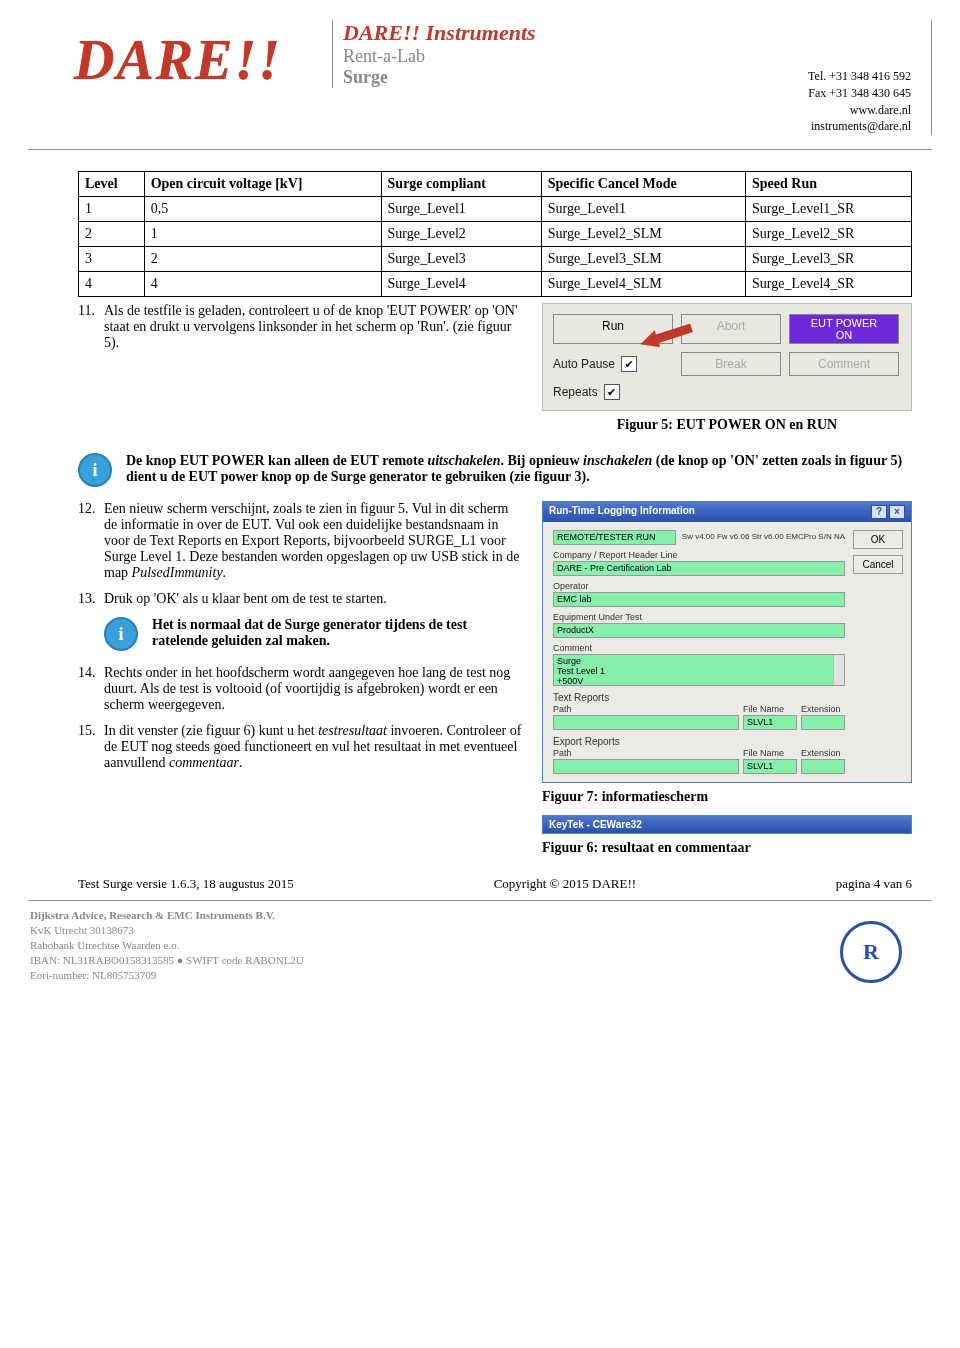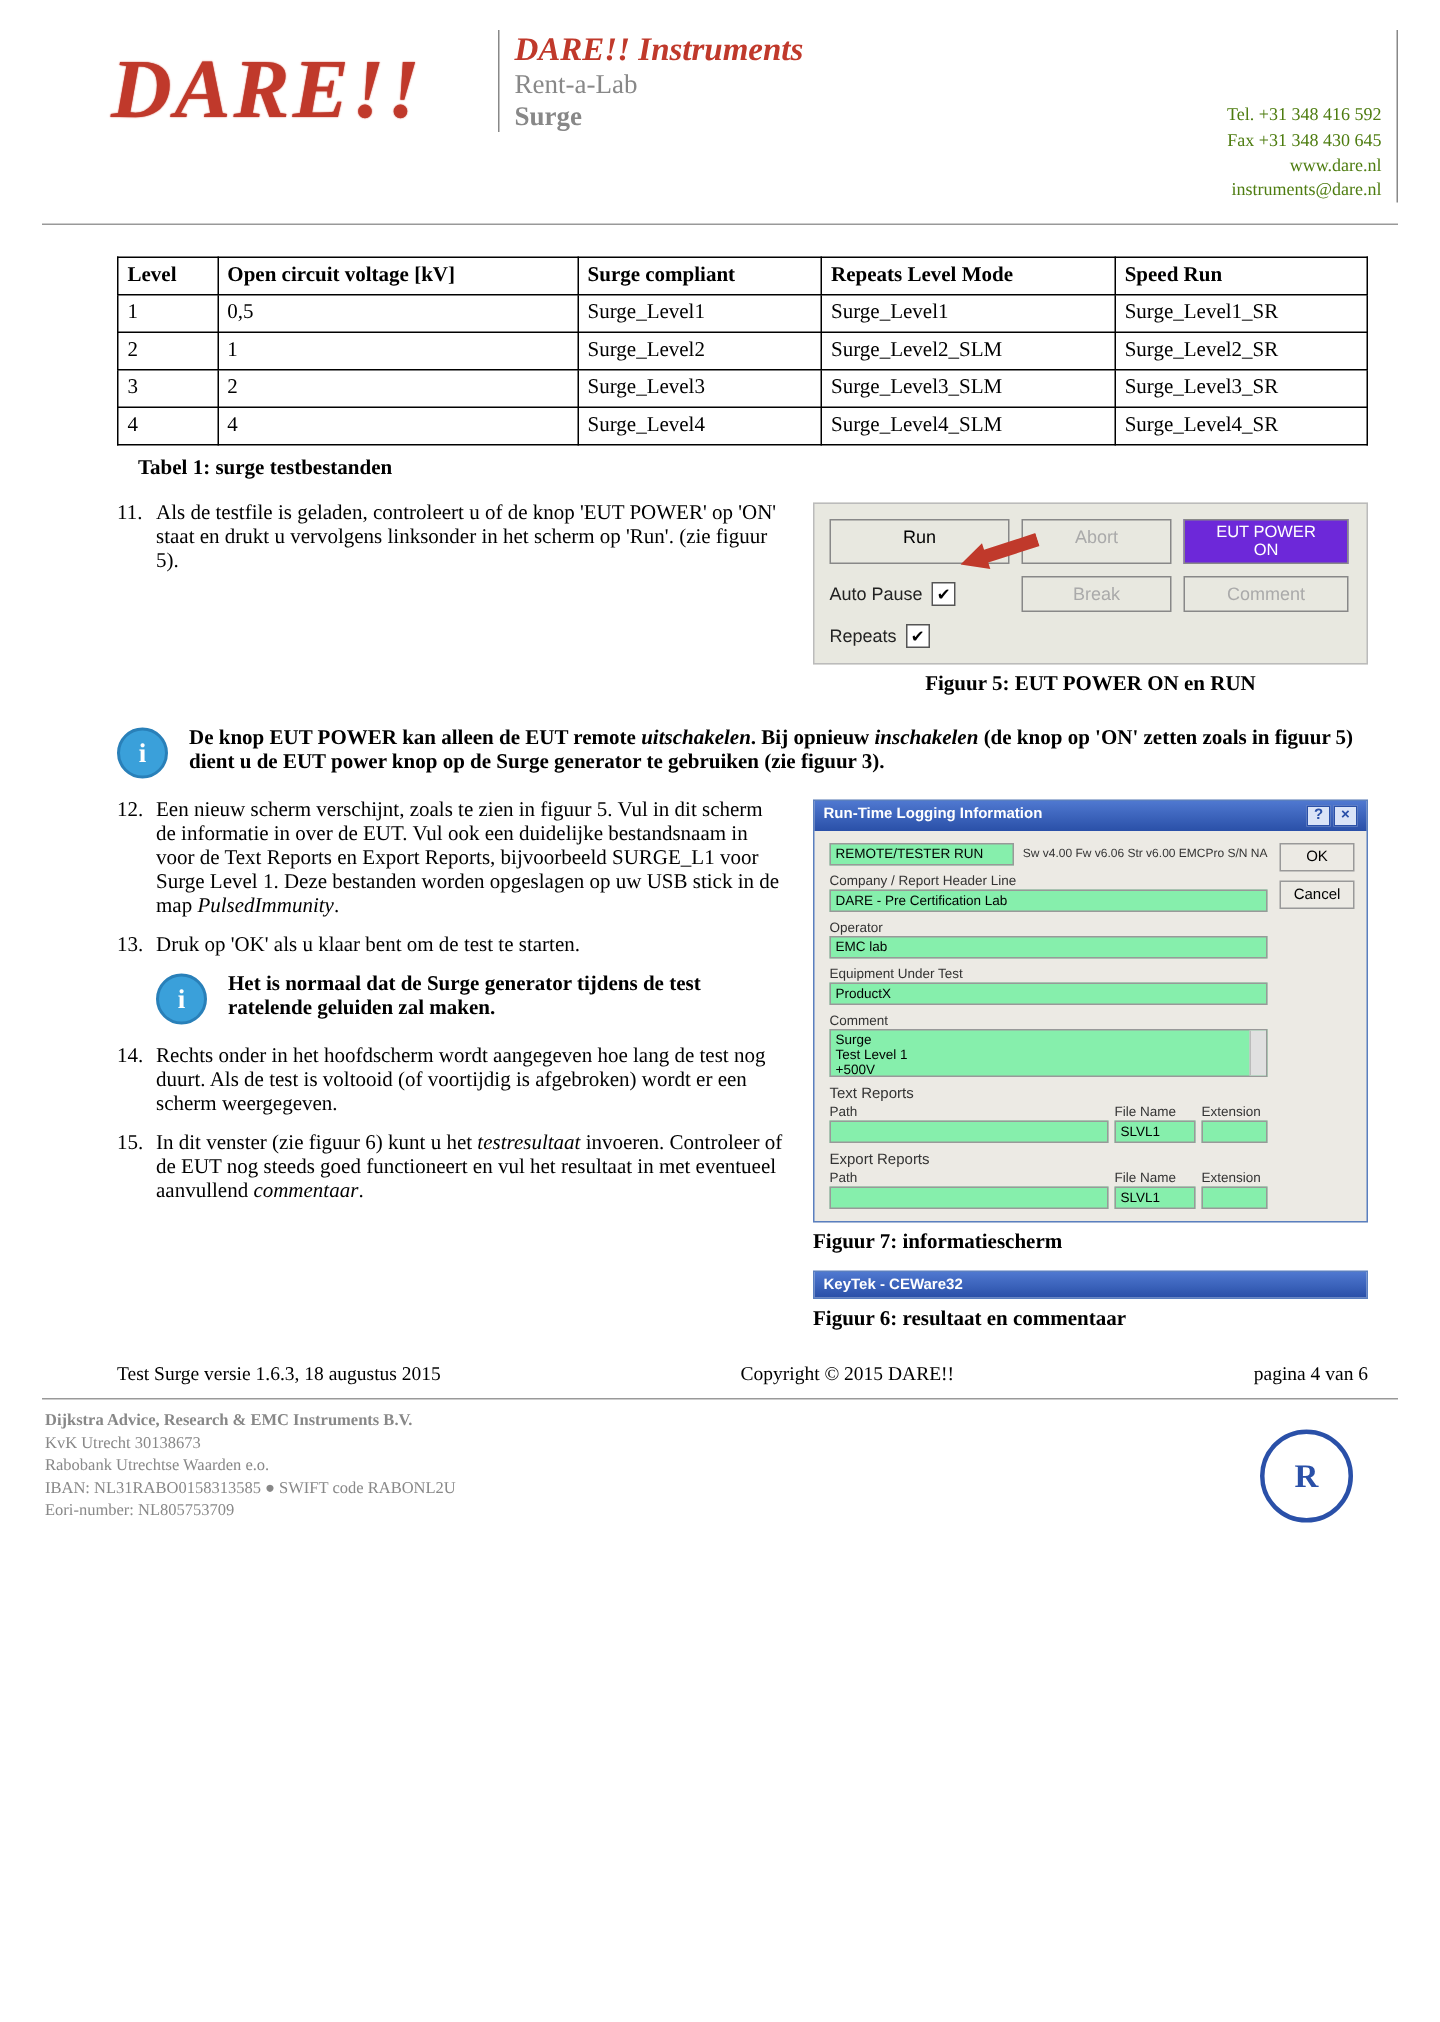--- a/index.html
+++ b/index.html
@@ -29,24 +29,24 @@
     border-left: 1px solid #888;
     padding-left: 10px;
     width: 310px;
   }
   .hm-title { color: #c0392b; font-size: 22px; font-family: "Times New Roman", serif; font-style: italic; font-weight: bold; }
   .hm-sub1 { color: #888; font-size: 18px; }
   .hm-sub2 { color: #888; font-size: 18px; font-weight: bold; }
   .hm-addr { color: #888; font-size: 12px; margin-top: 4px; line-height: 1.3; }
   .head-right {
     border-right: 1px solid #888;
-    padding-right: 10px;
+    padding-right: 20px;
     margin-left: auto;
     text-align: right;
-    color: #4d7c0f;
+    color: #000000;
     font-size: 12px;
     line-height: 1.4;
     padding-top: 48px;
   }
   hr.top-rule { margin-top: 14px; border: none; border-top: 1px solid #999; }
 
   .content { padding: 14px 20px 6px 50px; }
 
   table.levels { width: 100%; border-collapse: collapse; margin-bottom: 6px; }
   table.levels th, table.levels td {
@@ -185,21 +185,21 @@
 <hr class="top-rule">
 
 <div class="content">
 
 <table class="levels">
   <thead>
         <tr>
     <th>Level</th>
     <th>Open circuit voltage [kV]</th>
     <th>Surge compliant</th>
-    <th>Repeats Level Mode</th>
+    <th>Specific Cancel Mode</th>
     <th>Speed Run</th>
   </tr>
       </thead>
   <tbody id="tbl-body">
         <tr>
           <td>1</td>
           <td>0,5</td>
           <td>Surge_Level1</td>
           <td>Surge_Level1</td>
           <td>Surge_Level1_SR</td>
@@ -220,21 +220,20 @@
         </tr>
         <tr>
           <td>4</td>
           <td>4</td>
           <td>Surge_Level4</td>
           <td>Surge_Level4_SLM</td>
           <td>Surge_Level4_SR</td>
         </tr>
       </tbody>
 </table>
-<div class="tabel-cap">Tabel 1: surge testbestanden</div>
 
 <div class="two-col">
   <div class="left-col">
     <div class="num-item">
       <div class="n">11.</div>
       <div class="t">Als de testfile is geladen, controleert u of de knop 'EUT POWER' op 'ON' staat en drukt u vervolgens linksonder in het scherm op 'Run'. (zie figuur 5).</div>
     </div>
   </div>
   <div class="right-col">
     <div class="panel5">

